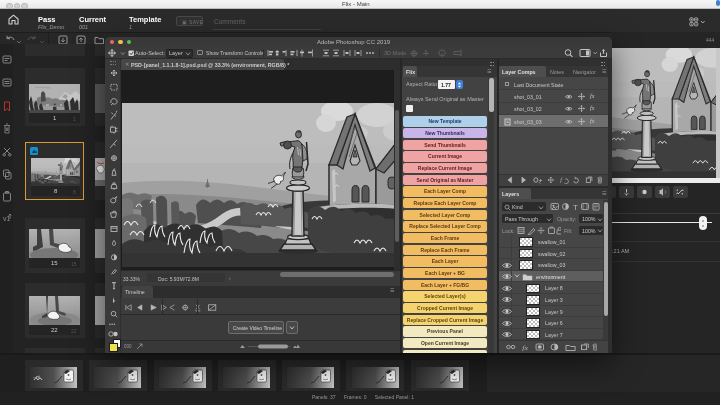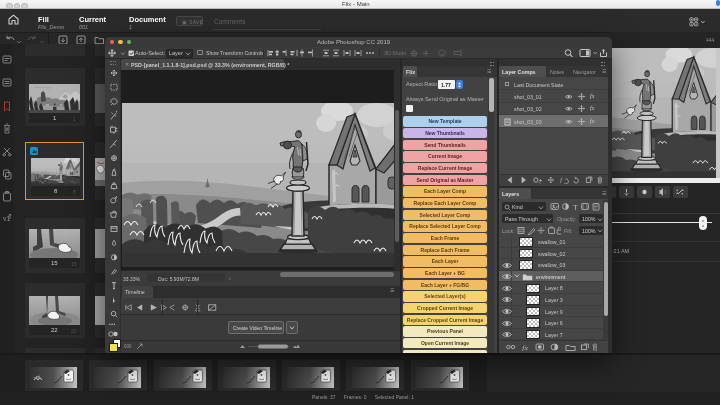--- a/index.html
+++ b/index.html
@@ -15,25 +15,25 @@
 <div class="a" style="left:0;top:0;width:720px;height:9px;background:linear-gradient(#f6f6f6,#e9e9e9);border-bottom:1px solid #bdbdbd;box-sizing:border-box;"></div>
 <div class="a" style="left:6px;top:2.5px;width:4.5px;height:4.5px;border-radius:50%;background:#d2d2d2;border:.5px solid #b5b5b5;"></div>
 <div class="a" style="left:13.5px;top:2.5px;width:4.5px;height:4.5px;border-radius:50%;background:#d2d2d2;border:.5px solid #b5b5b5;"></div>
 <div class="a" style="left:21px;top:2.5px;width:4.5px;height:4.5px;border-radius:50%;background:#d2d2d2;border:.5px solid #b5b5b5;"></div>
 <div class="tx" style="left:342px;top:1px;font-size:6px;color:#3f3f3f;">Flix - Main</div>
 
 <div class="a" style="left:0;top:9px;width:720px;height:23px;background:#2b2b2b;"></div>
 <svg class="a" style="left:7px;top:13px;" width="13" height="13" viewBox="0 0 13 13">
   <path d="M2 6 L6.5 2.2 L11 6 L11 11 L8 11 L8 7.5 L5 7.5 L5 11 L2 11 Z" fill="none" stroke="#cfcfcf" stroke-width="1.1" stroke-linejoin="round"></path>
 </svg>
-<div class="tx" style="left:38px;top:14.5px;font-size:7.5px;font-weight:bold;color:#ffffff;">Fill</div>
+<div class="tx" style="left:38px;top:14.5px;font-size:7.5px;font-weight:bold;color:#ffffff;">Pass</div>
 <div class="tx" style="left:38px;top:23.5px;font-size:5.5px;font-style:italic;color:#9a9a9a;">Flix_Demo</div>
 <div class="tx" style="left:79px;top:14.5px;font-size:7.5px;font-weight:bold;color:#ffffff;">Current</div>
 <div class="tx" style="left:79px;top:23.5px;font-size:5.5px;font-style:italic;color:#9a9a9a;">001</div>
-<div class="tx" style="left:129px;top:14.5px;font-size:7.5px;font-weight:bold;color:#ffffff;">Document</div>
+<div class="tx" style="left:129px;top:14.5px;font-size:7.5px;font-weight:bold;color:#ffffff;">Template</div>
 <div class="tx" style="left:129px;top:23.5px;font-size:5.5px;font-style:italic;color:#9a9a9a;">1</div>
 <div class="a" style="left:176px;top:16px;width:27px;height:10px;background:#313131;border:1px solid #484848;border-radius:2px;box-sizing:border-box;"></div>
 <div class="tx" style="left:182px;top:18.5px;font-size:5px;color:#757575;letter-spacing:.4px;">▣ SAVE</div>
 <div class="tx" style="left:214px;top:18px;font-size:6.5px;color:#646464;">Comments</div>
 <div class="a" style="left:213px;top:29px;width:108px;height:1px;background:#414141;"></div>
 
 <svg class="a" style="left:689px;top:17px;" width="17" height="10" viewBox="0 0 17 10">
   <g fill="none" stroke="#b5b5b5" stroke-width=".9">
   <rect x="0.8" y="0.8" width="3.4" height="3.4" rx="1"></rect>
       <rect x="5.4" y="0.8" width="3.4" height="3.4" rx="1"></rect>

